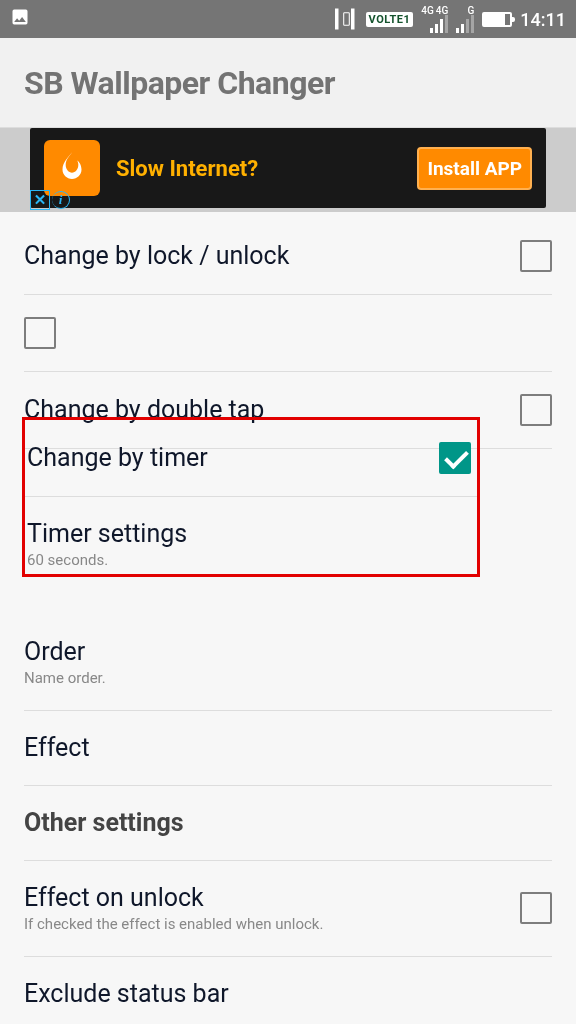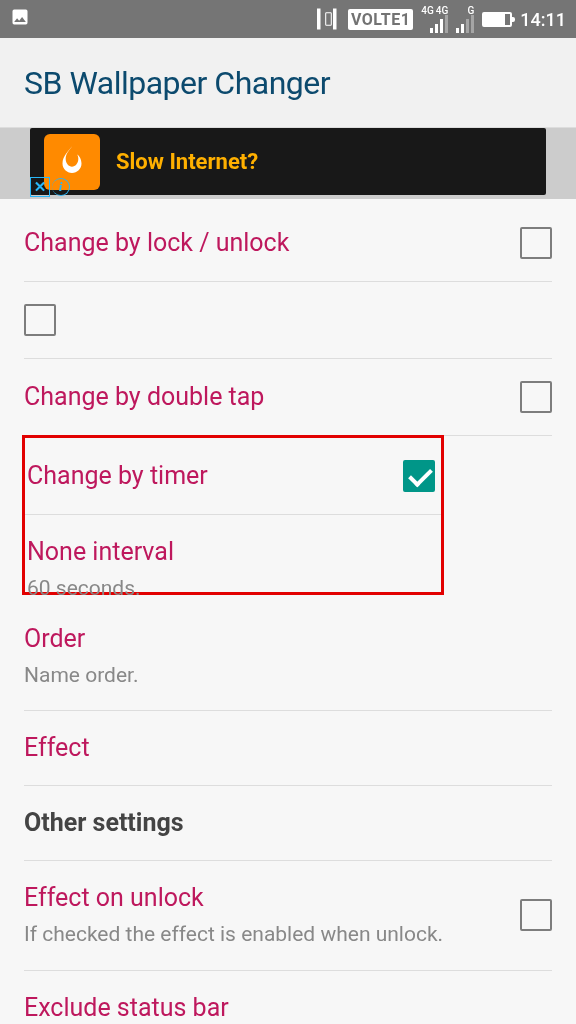--- a/index.html
+++ b/index.html
@@ -1,50 +1,50 @@
 <!DOCTYPE html>
 <html><head>
   <meta charset="utf-8">
   <style>
     *{box-sizing:border-box;margin:0;padding:0;-webkit-font-smoothing:antialiased}
     body{width:576px;height:1024px;background:#f7f7f7;font-family:Roboto,Arial,sans-serif;color:#555;overflow:hidden}
     .status{height:38px;background:#757575;display:flex;align-items:center;justify-content:space-between;padding:0 10px;color:#fff;font-size:18px}
     .status .left svg{fill:#fff}
     .status .right{display:flex;align-items:center;gap:8px;font-weight:500}
-    .volte{background:#fff;color:#737373;font-size:16px;font-weight:700;padding:1px 3px;border-radius:2px;letter-spacing:.5px}
+    .volte{background:#fff;color:#14532d;font-size:11px;font-weight:700;padding:1px 3px;border-radius:2px;letter-spacing:.5px}
     .tiny{font-size:10px;line-height:9px;font-weight:500}
     .bars{display:flex;align-items:flex-end;gap:2px;height:18px}
     .bars i{width:3px;background:#fff}
     .bars i.e{background:rgba(255,255,255,.35)}
     .battery{width:30px;height:15px;border:2px solid #fff;border-radius:2px;position:relative}
     .battery::after{content:'';position:absolute;right:-5px;top:3px;width:3px;height:5px;background:#fff;border-radius:0 2px 2px 0}
     .battery i{display:block;height:100%;width:80%;background:#fff}
     .appbar{height:90px;display:flex;align-items:center;padding:0 24px;background:#f1f1f1;border-bottom:1px solid #ddd}
-    .appbar h1{font-size:32px;font-weight:400;color:#0c4a6e;letter-spacing:-.5px}
-    .ad{height:67px;background:#181818;margin:0 30px;position:relative;display:flex;align-items:center;padding:0 14px;border-radius:2px}
+    .appbar h1{font-size:32px;font-weight:700;color:#737373;letter-spacing:-.5px}
+    .ad{height:80px;background:#181818;margin:0 30px;position:relative;display:flex;align-items:center;padding:0 14px;border-radius:2px}
     .adwrap{background:#ccc;padding-bottom:4px}
     .sq{width:56px;height:56px;background:#ff8a00;border-radius:6px;display:flex;align-items:center;justify-content:center;margin-right:16px}
     .adtxt{flex:1}.adtxt .l1{color:#ffb000;font-weight:700;font-size:22px}.adtxt .l2{color:#fff;font-weight:700;font-size:20px}
     .install{background:#ff8a00;color:#fff;font-weight:700;font-size:19px;padding:10px 8px;border:2px solid #ffb050;border-radius:4px;text-align:center;line-height:1}
     .adx{position:absolute;left:0;bottom:-2px;display:flex}
     .adx span{width:20px;height:20px;display:flex;align-items:center;justify-content:center;font-size:15px;font-weight:700}
     .adx .x{color:#29b6f6;border:1px solid #29b6f6}
     .adx .i{color:#29b6f6;border:1px solid #29b6f6;border-left:0;border-radius:50%;width:18px;height:18px;margin:1px 0 0 2px;font-family:serif;font-style:italic;font-size:13px}
     .list{padding:0 24px}
     .item{display:flex;align-items:center;justify-content:space-between;padding:22px 0;border-bottom:1px solid #ddd}
     .item.first{padding-top:28px}
     .item .txt{flex:1;padding-right:16px}
-    .item .title{font-size:25px;color:#be185d;font-weight:400;line-height:1.2}
-    .item .sub{font-size:21px;color:#888;margin-top:8px;line-height:1.25}
+    .item .title{font-size:25px;color:#0f172a;font-weight:400;line-height:1.2}
+    .item .sub{font-size:15px;color:#888;margin-top:2px;line-height:1.25}
     .item.sect .title{font-weight:700;color:#444}
     .cb{width:32px;height:32px;border:2.5px solid #7d7d7d;border-radius:2px;flex-shrink:0}
     .cb.on{background:#009688;border-color:#009688;position:relative}
     .cb.on::after{content:'';position:absolute;left:9px;top:2px;width:9px;height:18px;border:solid #fff;border-width:0 4px 4px 0;transform:rotate(45deg)}
     .hl{position:absolute;border:3px solid #e20000;pointer-events:none}
-    .hlbox{left:22px;top:435px;width:422px;height:160px}
+    .hlbox{left:22px;top:417px;width:458px;height:160px}
     .hl .item{padding-left:2px;padding-right:6px}
     .vib{display:flex;align-items:center;gap:1px;font-size:14px}
     .vib svg{width:7px}
     .sigcol{display:flex;flex-direction:column;align-items:flex-end}
   </style>
 </head>
 <body>
 
 <div class="status">
   <div class="left">
@@ -100,20 +100,21 @@
 <div class="adwrap">
   <div class="ad">
     <div class="sq">
       <svg width="38" height="38" viewBox="0 0 24 24" fill="#fff">
           <path d="M12 2c-1 2-4 4-4 8 0 3 2 5 4 5s4-2 4-5c0-1-.3-2-.7-2.8C16.5 8 18 10 18 13c0 3.3-2.7 6-6 6s-6-2.7-6-6c0-5 4-8 6-11z"></path>
         </svg>
     </div>
     <div class="adtxt">
       <div class="l1">Slow Internet?</div>
     </div>
+    <div class="install">Install APP</div>
     <div class="adx">
       <span class="x">✕</span>
       <span class="i">i</span>
     </div>
   </div>
 </div>
 
 <div class="list">
 
   <div class="item first">
@@ -138,21 +139,21 @@
 
 <div class="hl hlbox">
   <div class="item" style="border-bottom:1px solid #ddd">
     <div class="txt">
         <div class="title">Change by timer</div>
       </div>
     <div class="cb on"></div>
   </div>
   <div class="item" style="border:0;padding-bottom:14px">
     <div class="txt">
-      <div class="title">None interval</div>
+      <div class="title">Timer settings</div>
       <div class="sub">60 seconds.</div>
     </div>
   </div>
 </div>
 
 <div class="list" style="margin-top:166px">
 
   <div class="item">
     <div class="txt">
       <div class="title">Order</div>

